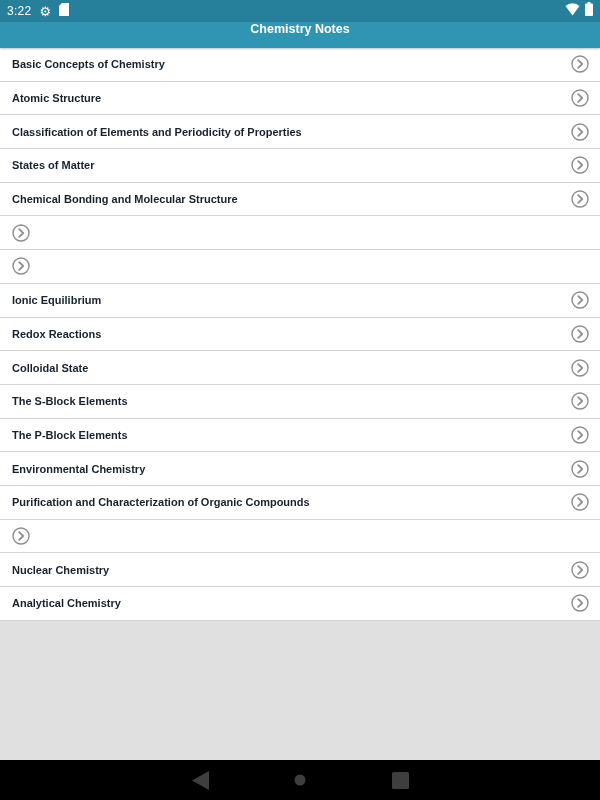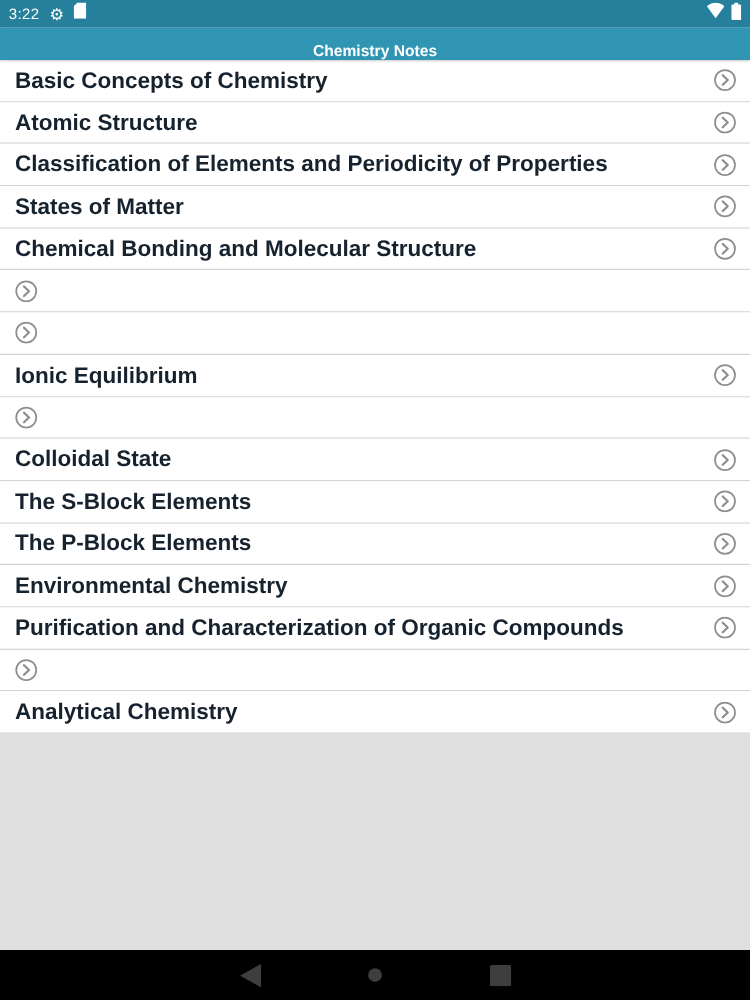--- a/index.html
+++ b/index.html
@@ -23,42 +23,42 @@
   .status-left { display: flex; align-items: center; gap: 8px; }
   .status-time { font-size: 12px; font-weight: normal; letter-spacing: .3px; }
   .status-right { margin-left: auto; display: flex; align-items: center; gap: 5px; }
   .gear-glyph { font-size: 13px; line-height: 1; color: #fff; }
 
   
   .app-bar {
     height: 26px;
     background: #3095b2;
     display: flex;
-    align-items: flex-end;
+    align-items: flex-start;
     justify-content: center;
     box-shadow: 0 1px 2px rgba(0,0,0,.25);
     position: relative;
     z-index: 2;
   }
   .app-title { color: #fff; font-size: 12.5px; font-weight: bold; }
 
   
   .topic-list { list-style: none; background: #fff; }
   .topic-row {
     height: 33.7px;
     display: flex;
     align-items: center;
     padding: 0 11px 0 12px;
     background: #fff;
     border-bottom: 1px solid #d4d4d4;
     cursor: pointer;
   }
   .topic-label {
     flex: 1;
-    font-size: 18px;
+    font-size: 11px;
     font-weight: bold;
     color: #16222e;
     white-space: nowrap;
     overflow: hidden;
     text-overflow: ellipsis;
   }
   .chevron-circle { width: 18px; height: 18px; flex: 0 0 auto; display: flex; }
 
   
   .nav-bar {
@@ -178,20 +178,21 @@
     <span class="topic-label">Ionic Equilibrium</span>
     <span class="chevron-circle">
       <svg width="18" height="18" viewBox="0 0 18 18">
         <circle cx="9" cy="9" r="8" fill="none" stroke="#8e8e8e" stroke-width="1.4"></circle>
         <polyline points="7.2,5.2 11.2,9 7.2,12.8" fill="none" stroke="#8e8e8e" stroke-width="1.8" stroke-linecap="round" stroke-linejoin="round"></polyline>
       </svg>
     </span>
   </li>
 
   <li class="topic-row">
+    <span class="topic-label">Redox Reactions</span>
     <span class="chevron-circle">
       <svg width="18" height="18" viewBox="0 0 18 18">
         <circle cx="9" cy="9" r="8" fill="none" stroke="#8e8e8e" stroke-width="1.4"></circle>
         <polyline points="7.2,5.2 11.2,9 7.2,12.8" fill="none" stroke="#8e8e8e" stroke-width="1.8" stroke-linecap="round" stroke-linejoin="round"></polyline>
       </svg>
     </span>
   </li>
 
   <li class="topic-row">
     <span class="topic-label">Colloidal State</span>
@@ -247,20 +248,29 @@
 
   <li class="topic-row">
     <span class="chevron-circle">
       <svg width="18" height="18" viewBox="0 0 18 18">
         <circle cx="9" cy="9" r="8" fill="none" stroke="#8e8e8e" stroke-width="1.4"></circle>
         <polyline points="7.2,5.2 11.2,9 7.2,12.8" fill="none" stroke="#8e8e8e" stroke-width="1.8" stroke-linecap="round" stroke-linejoin="round"></polyline>
       </svg>
     </span>
   </li>
 
+  <li class="topic-row">
+    <span class="topic-label">Nuclear Chemistry</span>
+    <span class="chevron-circle">
+      <svg width="18" height="18" viewBox="0 0 18 18">
+        <circle cx="9" cy="9" r="8" fill="none" stroke="#8e8e8e" stroke-width="1.4"></circle>
+        <polyline points="7.2,5.2 11.2,9 7.2,12.8" fill="none" stroke="#8e8e8e" stroke-width="1.8" stroke-linecap="round" stroke-linejoin="round"></polyline>
+      </svg>
+    </span>
+  </li>
 
   <li class="topic-row">
     <span class="topic-label">Analytical Chemistry</span>
     <span class="chevron-circle">
       <svg width="18" height="18" viewBox="0 0 18 18">
         <circle cx="9" cy="9" r="8" fill="none" stroke="#8e8e8e" stroke-width="1.4"></circle>
         <polyline points="7.2,5.2 11.2,9 7.2,12.8" fill="none" stroke="#8e8e8e" stroke-width="1.8" stroke-linecap="round" stroke-linejoin="round"></polyline>
       </svg>
     </span>
   </li>

